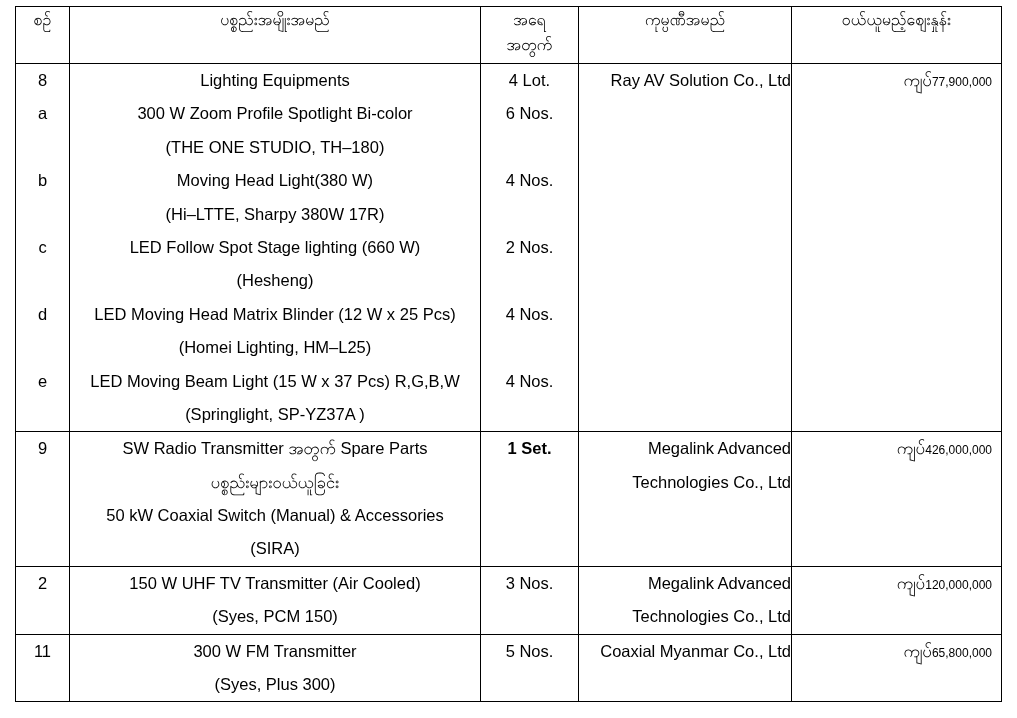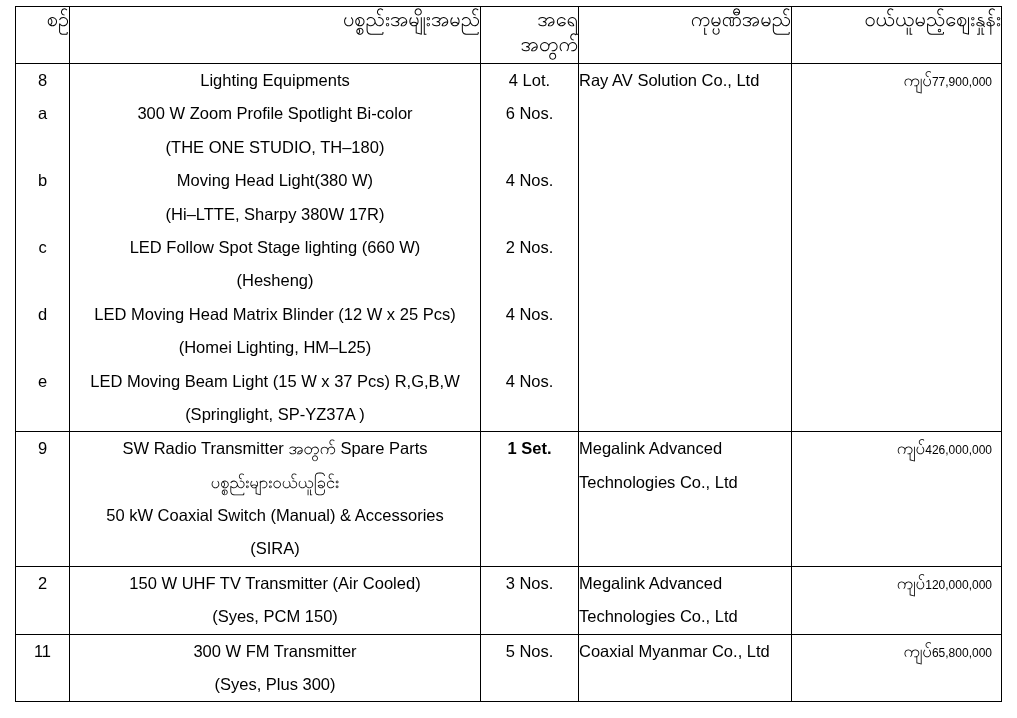--- a/index.html
+++ b/index.html
@@ -44,23 +44,23 @@
   
   col.c-no    { width: 54px; }
   col.c-desc  { width: 411px; }
   col.c-qty   { width: 98px; }
   col.c-comp  { width: 213px; }
   col.c-price { width: 210px; }
 
   
   .hdr-cell {
     height: 56px;
-    text-align: right;
+    text-align: center;
     vertical-align: middle;
-    font-size: 20px;
+    font-size: 16px;
     line-height: 25px;
     padding: 2px 3px;
   }
   .hdr-cell .mm {
     font-family: "Liberation Sans", "DejaVu Sans", sans-serif;
     display: block;
   }
 
   
   .cell {
@@ -75,21 +75,21 @@
     text-align: center;
     padding-top: 6px;
     padding-left: 6px;
     white-space: nowrap;
   }
   .cell-qty {
     text-align: center;
     padding-top: 6px;
   }
   .cell-comp {
-    text-align: left;
+    text-align: right;
     padding-top: 6px;
   }
   .cell-price {
     padding-top: 6px;
     position: relative;
   }
 
   .line { display: block; height: 33.4px; }
   .line.blank { color: transparent; }
   .line.bold { font-weight: bold; }

